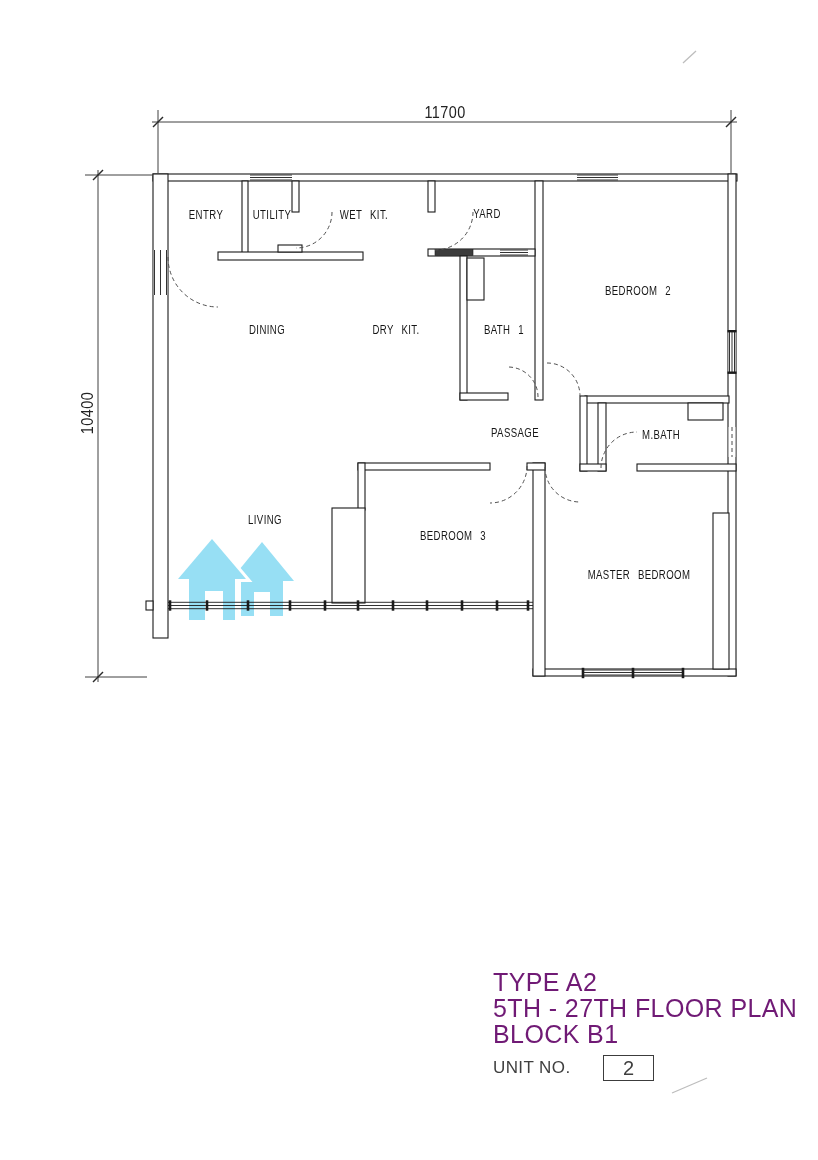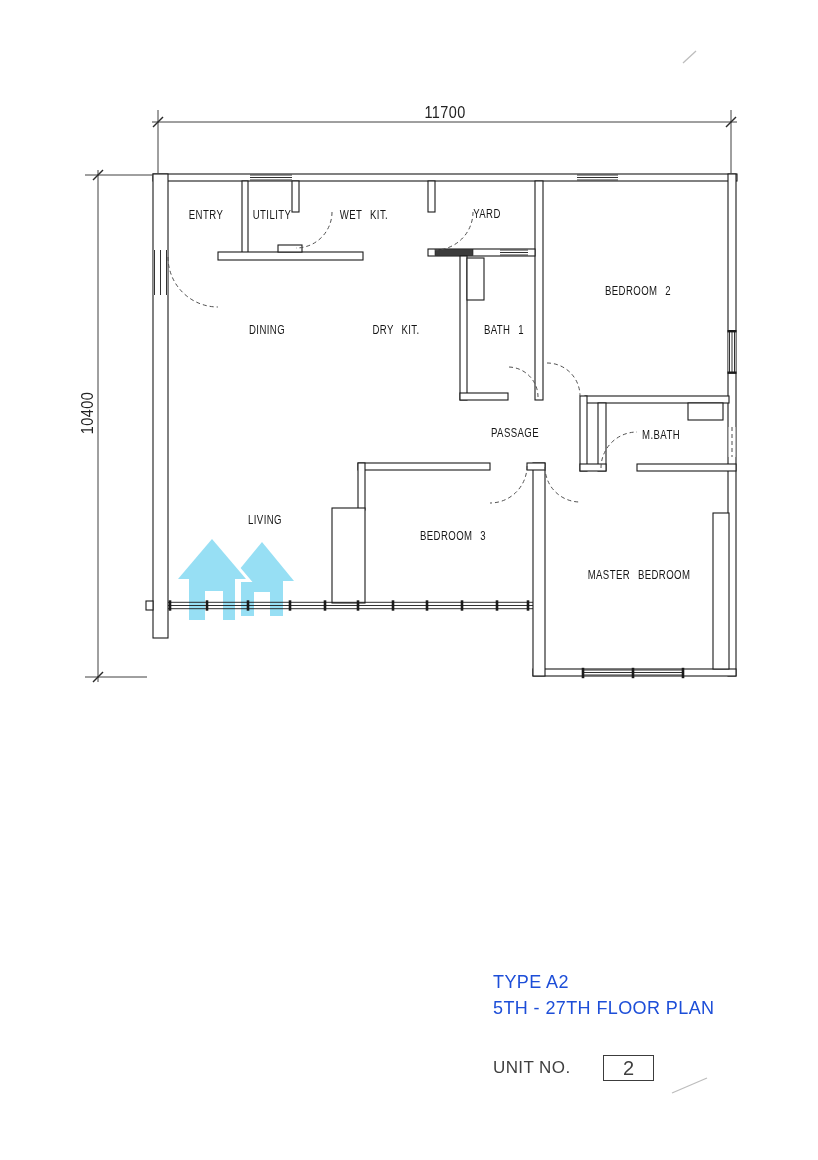--- a/index.html
+++ b/index.html
@@ -30,21 +30,21 @@
   
   .dim-label {
     position:absolute; transform:translate(-50%,-50%) scaleX(0.85);
     font-size:17px; color:#222; letter-spacing:0.5px; white-space:nowrap;
   }
   .dim-label.vert { transform:translate(-50%,-50%) rotate(-90deg) scaleX(0.85); }
 
   
   #title-block {
     position:absolute; left:493px; top:969px;
-    font-size:18px; line-height:26px; color:#1d4ed8; letter-spacing:0.4px;
+    font-size:25px; line-height:26px; color:#701a75; letter-spacing:0.4px;
     white-space:nowrap;
   }
   #unit-row { position:absolute; left:493px; top:1054px; height:28px; }
   #unit-label {
     font-size:17px; color:#3f3f3f; letter-spacing:0.4px; line-height:28px;
     white-space:nowrap;
   }
   #unit-box {
     position:absolute; left:110px; top:1px; width:49px; height:24px;
     border:1.6px solid #3c3c3c; text-align:center;
@@ -204,19 +204,20 @@
   <div class="room-label" style="left:504px; top:330px;">BATH 1</div>
   <div class="room-label" style="left:515px; top:433px;">PASSAGE</div>
   <div class="room-label" style="left:661px; top:435px;">M.BATH</div>
   <div class="room-label" style="left:265px; top:520px;">LIVING</div>
   <div class="room-label" style="left:453px; top:536px;">BEDROOM 3</div>
   <div class="room-label" style="left:639px; top:575px;">MASTER BEDROOM</div>
 
   <div id="title-block">
     <div>TYPE A2</div>
     <div>5TH - 27TH FLOOR PLAN</div>
+    <div>BLOCK B1</div>
   </div>
   <div id="unit-row">
     <span id="unit-label">UNIT NO.</span>
     <span id="unit-box">2</span>
   </div>
 
 </div>
 
 </body></html>

